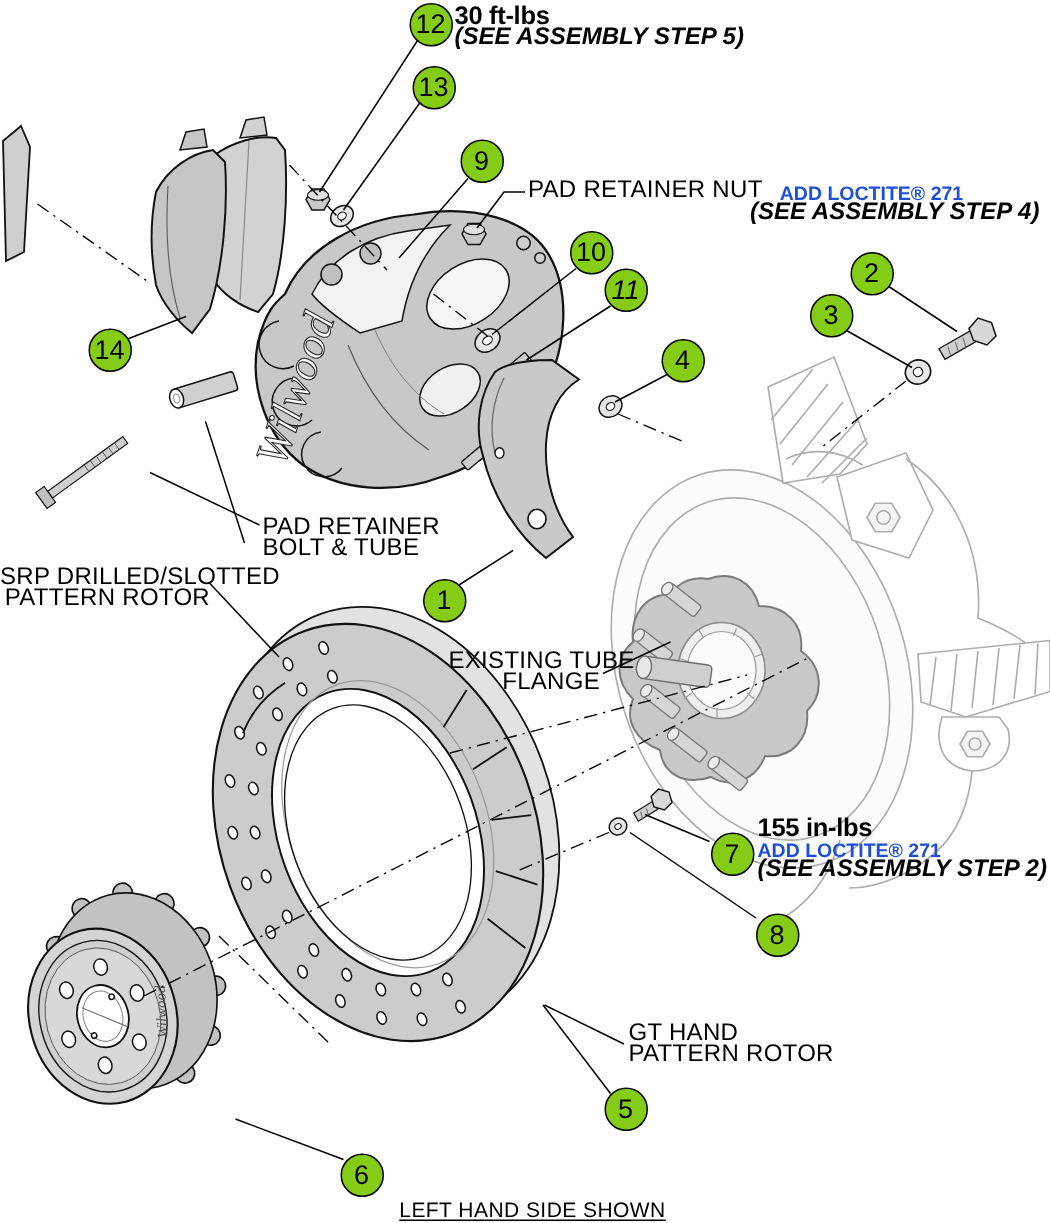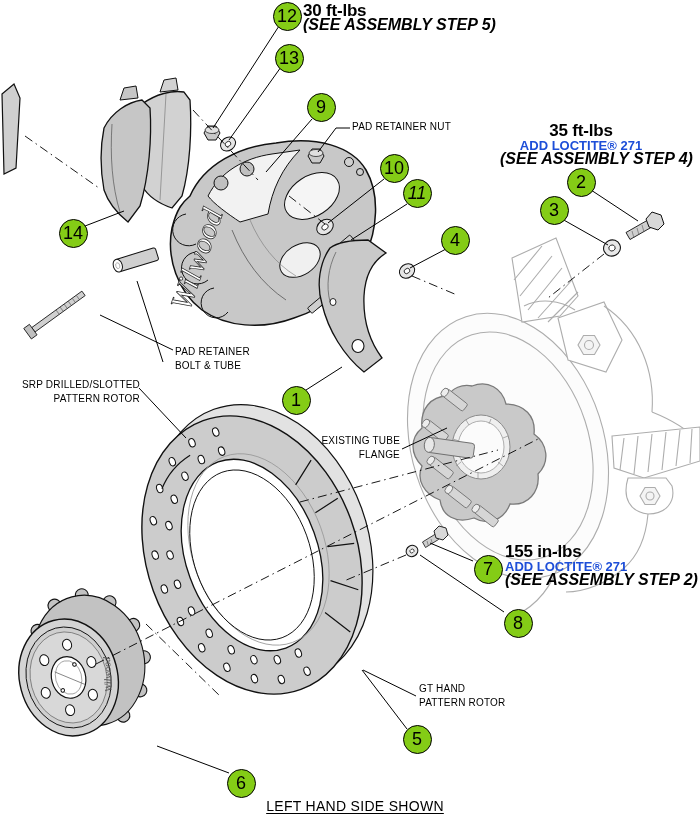--- a/index.html
+++ b/index.html
@@ -2,21 +2,21 @@
 <html><head>
 <meta charset="utf-8">
 <style>
   html,body{margin:0;padding:0;background:#fff;}
   #stage{position:relative;width:700px;height:815px;background:#fff;overflow:hidden;
          font-family:"Liberation Sans",sans-serif;color:#000;}
   #art{position:absolute;left:0;top:0;}
   .callout{position:absolute;width:27px;height:27px;border:1.5px solid #000;border-radius:50%;
            background:#84cc16;display:flex;align-items:center;justify-content:center;
            font-size:18px;line-height:1;z-index:5;}
-  .lbl{position:absolute;font-size:10px;line-height:14px;letter-spacing:.2px;z-index:4;white-space:nowrap;}
+  .lbl{position:absolute;font-size:16px;line-height:14px;letter-spacing:.2px;z-index:4;white-space:nowrap;}
   .lbl.right{text-align:right;}
   .note{position:absolute;z-index:4;white-space:nowrap;}
   .note .torque{font-size:17px;font-weight:bold;line-height:17px;letter-spacing:-.2px;}
   .note .loctite{font-size:13px;font-weight:bold;line-height:14px;color:#1d4ed8;}
   .note .step{font-size:16px;font-weight:bold;font-style:italic;line-height:12px;}
   .note.center{text-align:center;}
   .footer{position:absolute;font-size:14px;letter-spacing:.3px;text-decoration:underline;
           text-underline-offset:2px;z-index:4;}
 </style>
 </head>
@@ -270,21 +270,20 @@
     <path d="M163,362 L137,281"></path>
   </g>
 </svg>
 
   <div class="note" style="left:303px;top:2px;">
     <div class="torque">30 ft-lbs</div>
     <div class="step">(SEE ASSEMBLY STEP 5)</div>
   </div>
 
   <div class="note center" style="left:500px;top:122px;width:162px;">
-    <div class="torque">35 ft-lbs</div>
     <div class="loctite">ADD LOCTITE® 271</div>
     <div class="step">(SEE ASSEMBLY STEP 4)</div>
   </div>
 
   <div class="note" style="left:505px;top:543px;">
     <div class="torque">155 in-lbs</div>
     <div class="loctite">ADD LOCTITE® 271</div>
     <div class="step">(SEE ASSEMBLY STEP 2)</div>
   </div>
 

